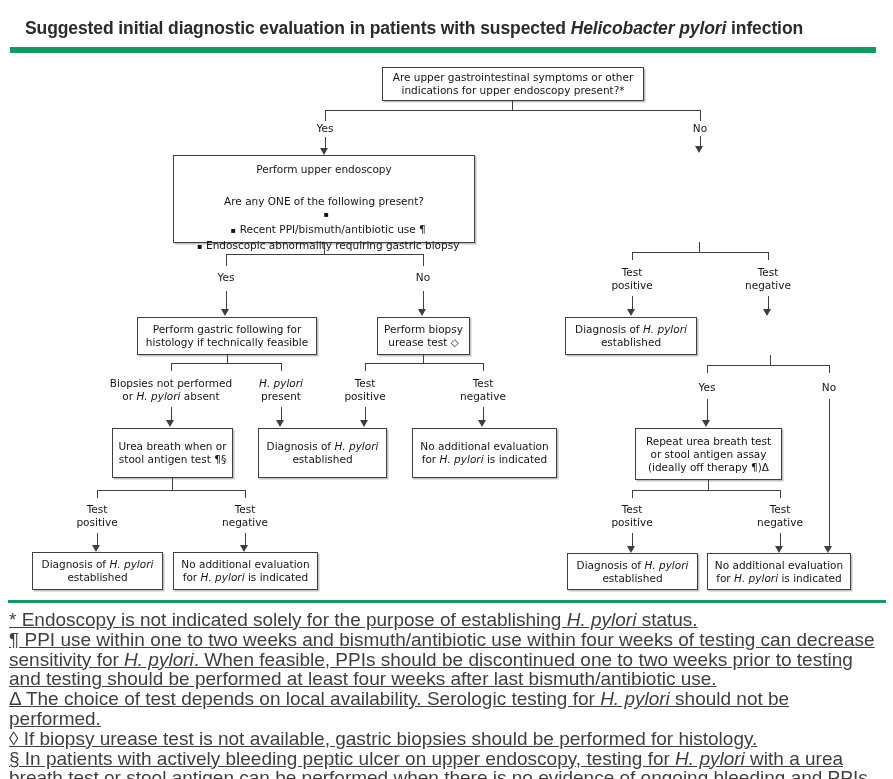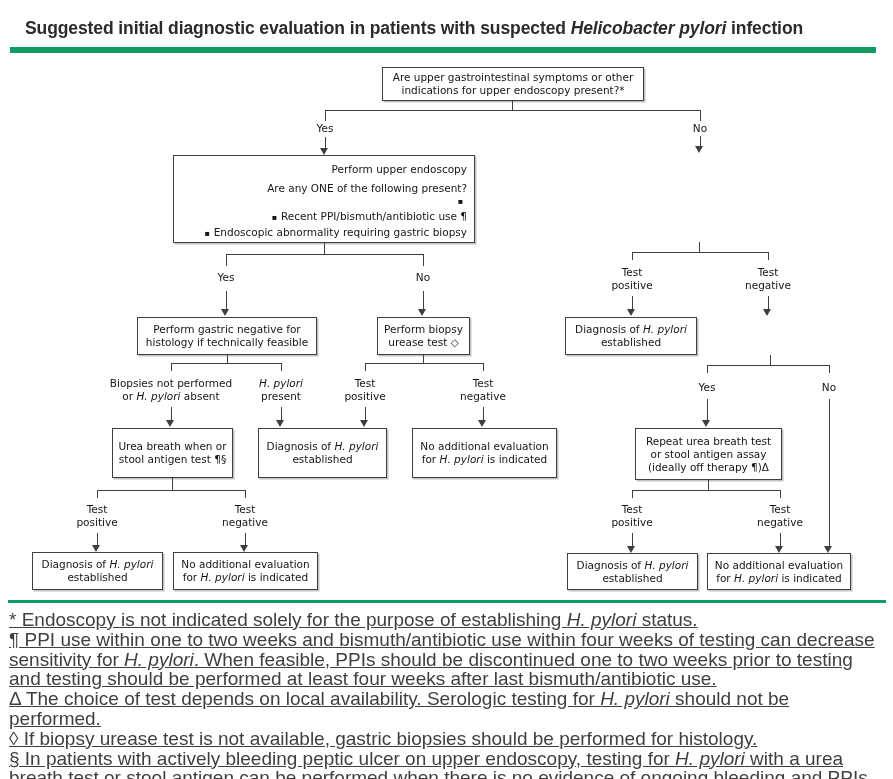--- a/index.html
+++ b/index.html
@@ -14,28 +14,28 @@
   .title i{font-style:italic;}
   .bar-top{position:absolute;left:10px;top:47px;width:866px;height:6px;background:var(--accent);}
   .bar-bottom{position:absolute;left:8px;top:600px;width:878px;height:3px;background:var(--accent);}
 
   .flow{position:absolute;left:0;top:56px;width:801px;height:544px;
         font-family:"DejaVu Sans","Liberation Sans",sans-serif;font-size:10.5px;color:#151515;}
   .fbox{position:absolute;background:#fff;border:1.4px solid var(--line);
         box-shadow:1.5px 1.5px 0 rgba(120,120,120,.45);
         display:flex;flex-direction:column;align-items:center;justify-content:center;
         text-align:center;line-height:13px;padding:2px;}
-  .fbox.lefty{align-items:flex-end;text-align:left;justify-content:flex-start;padding:6px 7px;}
+  .fbox.lefty{align-items:center;text-align:left;justify-content:flex-start;padding:6px 7px;}
   .flabel{position:absolute;text-align:center;line-height:12.5px;}
   .it{font-style:italic;text-align:center;}
   .vl{position:absolute;width:1.4px;background:var(--line);}
   .hl{position:absolute;height:1.4px;background:var(--line);}
   .ah{position:absolute;width:0;height:0;border-left:4.5px solid transparent;
       border-right:4.5px solid transparent;border-top:7px solid var(--line);}
-  .q{margin-top:5px;}
+  .q{margin-top:18px;}
   .brow{display:flex;margin-left:8px;align-items:baseline;}
   .blt{font-size:8px;margin-right:4px;}
   .footnotes{position:absolute;left:9px;top:610px;width:873px;
              font-size:19px;line-height:19.8px;color:var(--body_text);text-decoration:underline;}
   .footnotes p{margin:0;}
 </style>
 </head>
 <body>
 
 <div class="page">
@@ -83,21 +83,21 @@
     <div class="vl" style="left:226px;top:198px;height:12px"></div>
     <div class="vl" style="left:423px;top:198px;height:12px"></div>
     <div class="flabel" style="left:206px;top:215px;width:40px"><span>Yes</span></div>
     <div class="flabel" style="left:403px;top:215px;width:40px"><span>No</span></div>
     <div class="vl" style="left:226px;top:235px;height:18px"></div>
     <div class="ah" style="left:221px;top:253px"></div>
     <div class="vl" style="left:423px;top:235px;height:18px"></div>
     <div class="ah" style="left:418px;top:253px"></div>
 
     <div class="fbox" style="left:137px;top:261px;width:180px;height:38px">
-      <div>Perform gastric negative for</div>
+      <div>Perform gastric following for</div>
       <div>histology if technically feasible</div>
     </div>
     <div class="fbox" style="left:377px;top:261px;width:93px;height:38px">
       <div>Perform biopsy</div>
       <div>urease test ◇</div>
     </div>
     <div class="fbox" style="left:565px;top:261px;width:132px;height:38px">
       <div><span>Diagnosis of </span><i class="it">H. pylori</i></div>
       <div>established</div>
     </div>

